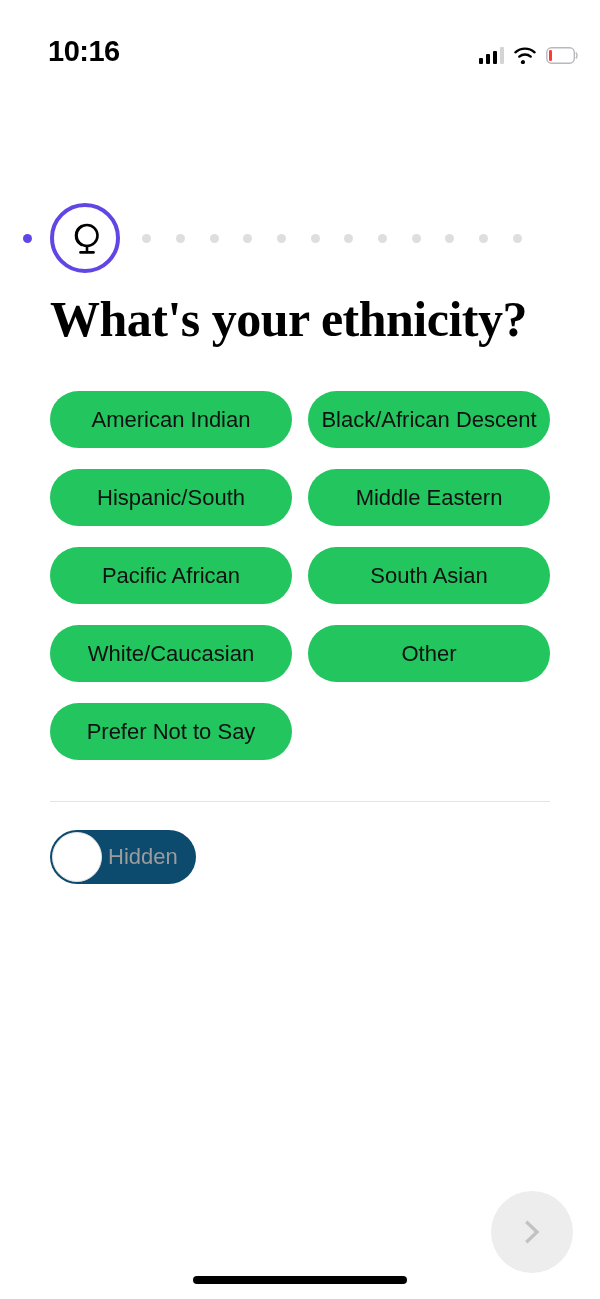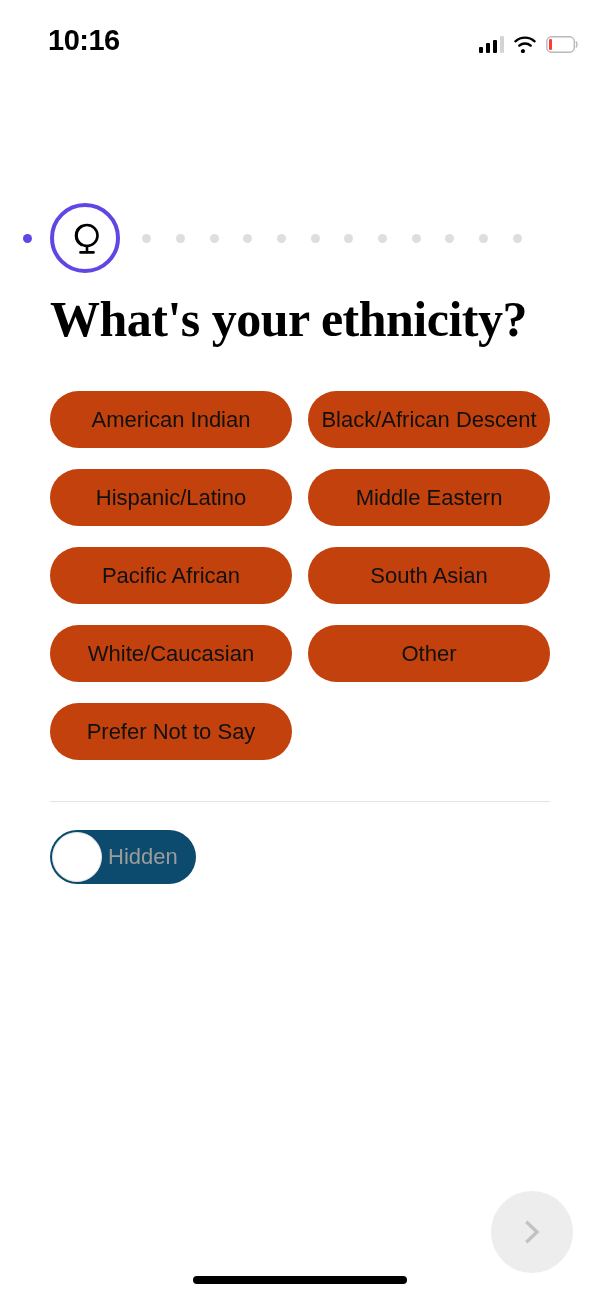--- a/index.html
+++ b/index.html
@@ -14,21 +14,21 @@
     position: relative;
     width: 600px;
     height: 1299px;
     background: #ffffff;
     overflow: hidden;
   }
 
   
   #status-bar {
     position: absolute;
-    top: 4px; left: 0;
+    top: 15px; left: 0;
     width: 600px;
     height: 64px;
   }
   #status-time {
     position: absolute;
     left: 48px;
     top: 20px;
     font-size: 29px;
     font-weight: bold;
     letter-spacing: -0.5px;
@@ -124,21 +124,21 @@
     top: 391px;
     width: 500px;
     display: grid;
     grid-template-columns: 242px 242px;
     column-gap: 16px;
     row-gap: 21px;
   }
   .option-chip {
     height: 57px;
     border-radius: 29px;
-    background: #c2410c;
+    background: #22c55e;
     color: #111111;
     font-size: 22px;
     font-family: "Liberation Sans", sans-serif;
     display: flex;
     align-items: center;
     justify-content: center;
     text-align: center;
     border: none;
     padding: 0 6px;
     white-space: nowrap;
@@ -269,21 +269,21 @@
     <span class="step-dot" style="left:445px"></span>
     <span class="step-dot" style="left:479px"></span>
     <span class="step-dot" style="left:513px"></span>
   </div>
 
   <h1 id="page-title">What's your ethnicity?</h1>
 
   <div id="options-grid">
     <button class="option-chip">American Indian</button>
     <button class="option-chip">Black/African Descent</button>
-    <button class="option-chip">Hispanic/Latino</button>
+    <button class="option-chip">Hispanic/South</button>
     <button class="option-chip">Middle Eastern</button>
     <button class="option-chip">Pacific African</button>
     <button class="option-chip">South Asian</button>
     <button class="option-chip">White/Caucasian</button>
     <button class="option-chip">Other</button>
     <button class="option-chip">Prefer Not to Say</button>
   </div>
 
   <div id="divider"></div>
 

